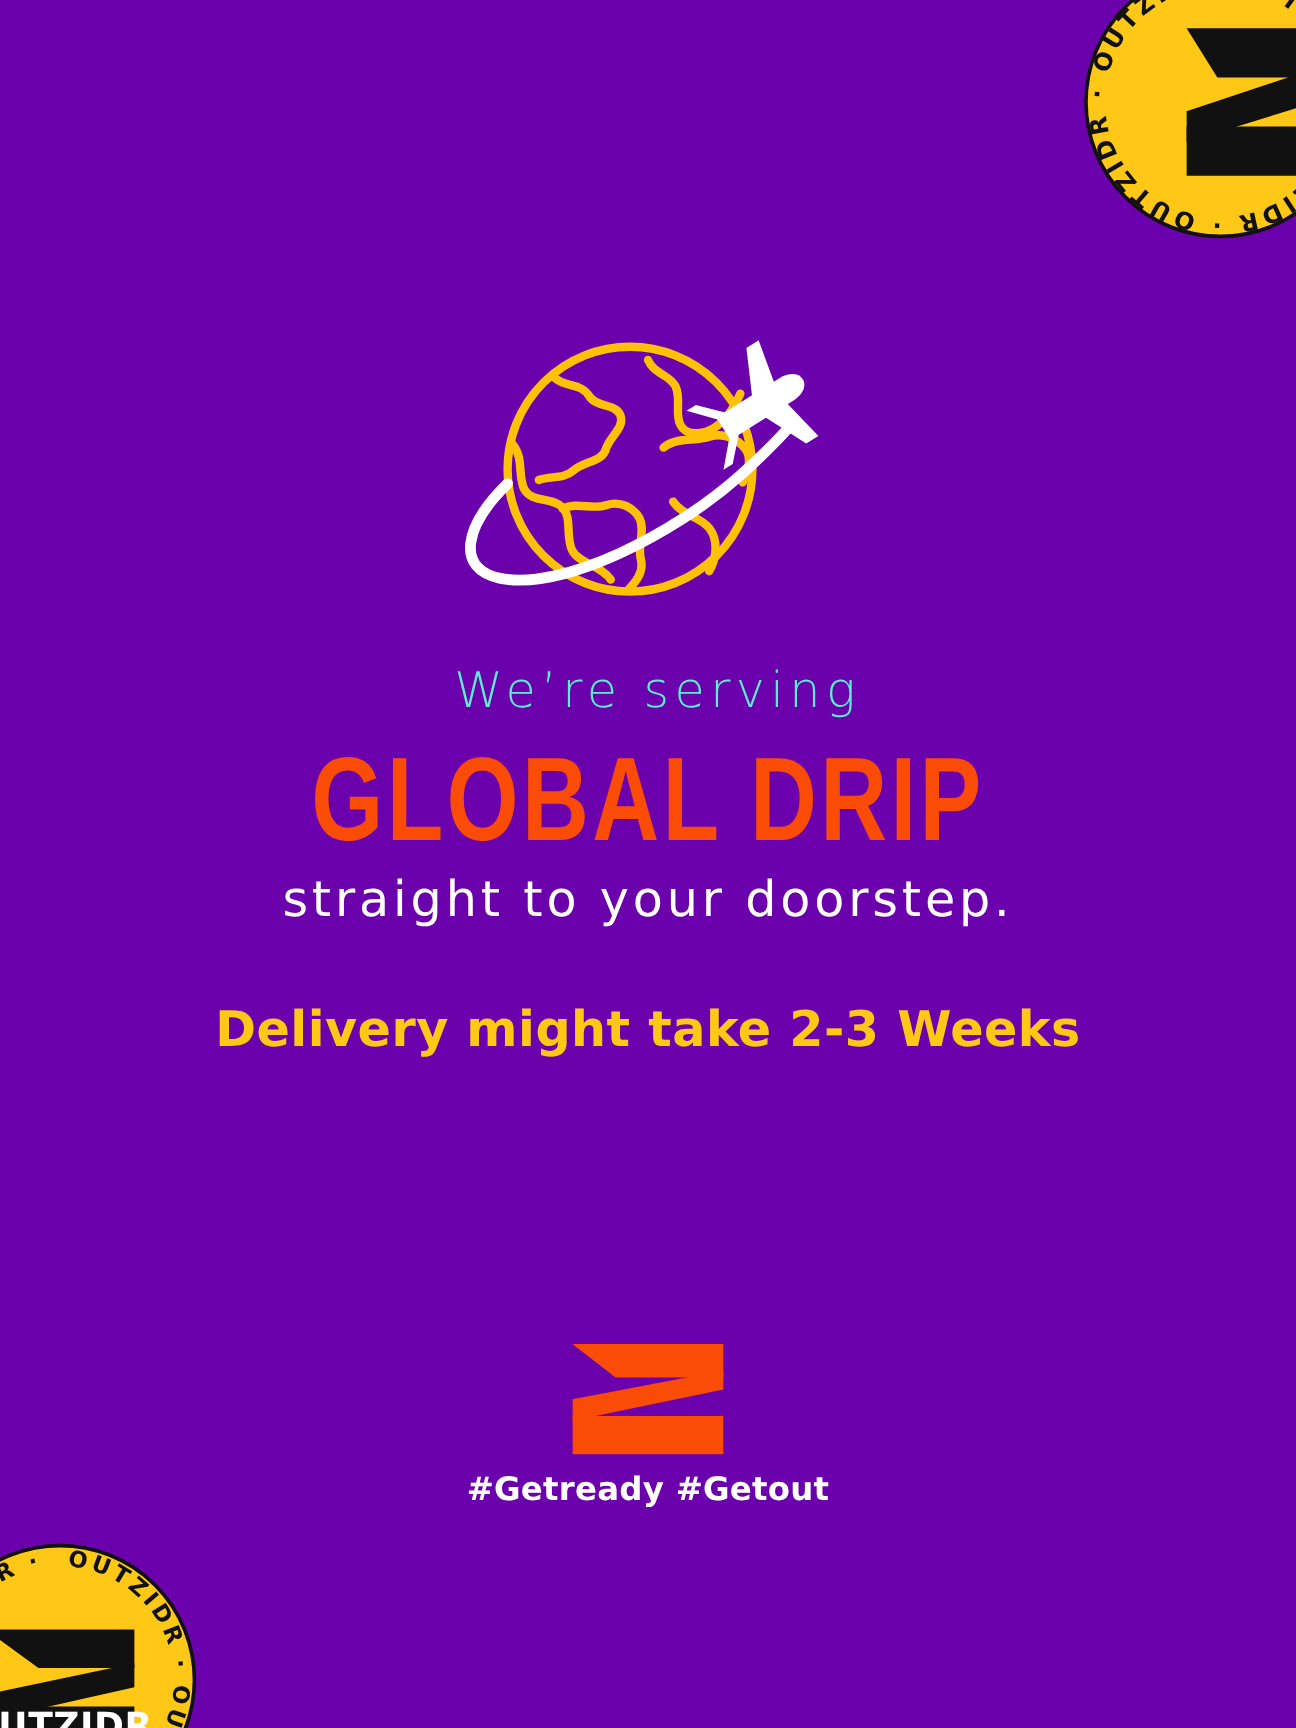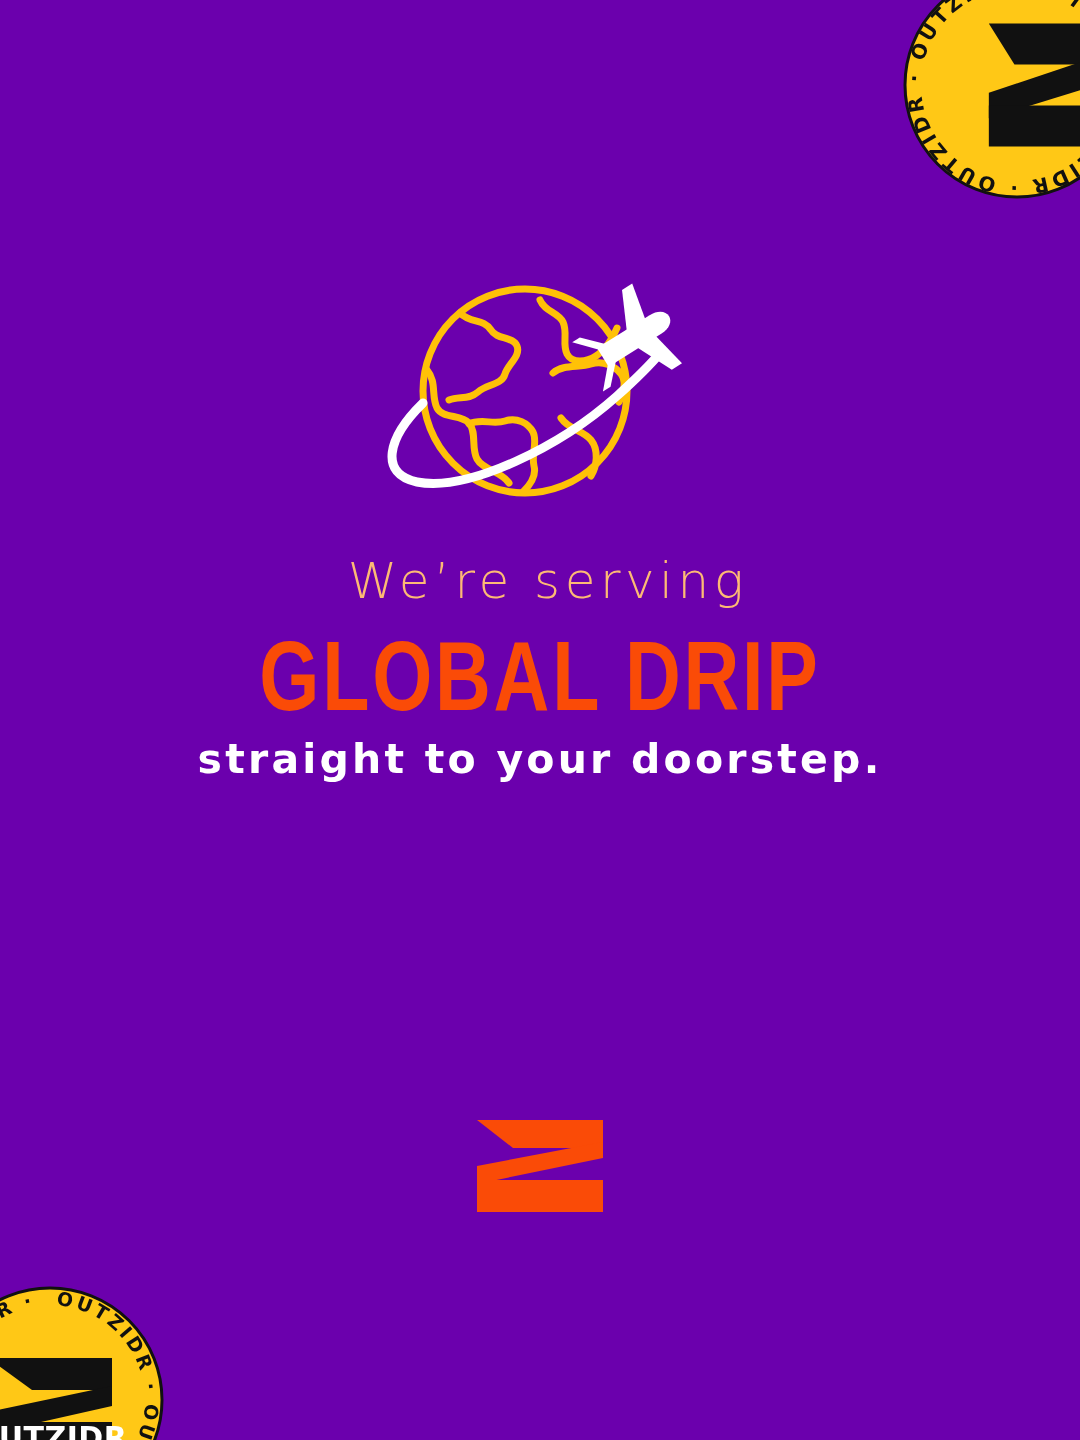--- a/index.html
+++ b/index.html
@@ -47,22 +47,22 @@
   
   .copy {
     position: absolute;
     top: 552px;
     left: 0;
     width: 1080px;
     text-align: center;
   }
 
   .serving {
-    color: #fdba74;
-    font-size: 50px;
+    color: #5eead4;
+    font-size: 41px;
     font-weight: 300;
     letter-spacing: 4.5px;
     line-height: 1.16;
     font-family: "DejaVu Sans", sans-serif;
     padding-left: 16px;
   }
 
   .headline {
     color: #FA4B07;
     font-size: 84px;
@@ -71,21 +71,21 @@
     line-height: 1.12;
     margin-top: 10px;
     font-family: "Liberation Sans Narrow", "Liberation Sans", sans-serif;
     transform: scaleX(0.92) scaleY(1.18);
     transform-origin: center top;
   }
 
   .doorstep {
     color: #FFFFFF;
     font-size: 41px;
-    font-weight: 700;
+    font-weight: 400;
     letter-spacing: 3.2px;
     line-height: 1.16;
     margin-top: 22px;
     font-family: "DejaVu Sans", sans-serif;
   }
 
   .delivery {
     color: #FFC816;
     font-size: 41px;
     font-weight: 700;
@@ -202,23 +202,25 @@
         <rect x="60" y="4" width="8" height="4" fill="#FFFFFF"></rect>
         <rect x="60" y="14" width="8" height="4" fill="#FFFFFF"></rect>
       </g>
     </svg>
   </div>
 
   <div class="copy">
     <div class="serving">We’re serving</div>
     <div class="headline">GLOBAL DRIP</div>
     <div class="doorstep">straight to your doorstep.</div>
+    <div class="delivery">Delivery might take 2-3 Weeks</div>
   </div>
 
   <div class="footer">
     <svg class="zmark" viewBox="0 0 126 92" xmlns="http://www.w3.org/2000/svg">
       <polygon points="0,0 126,0 126,28 36,28" fill="#FA4B07"></polygon>
       <polygon points="126,22 126,38 0,64 0,46" fill="#FA4B07"></polygon>
       <polygon points="0,60 126,60 126,92 0,92" fill="#FA4B07"></polygon>
     </svg>
+    <div class="hashtags">#Getready #Getout</div>
   </div>
 
 </div>
 
 </body></html>

